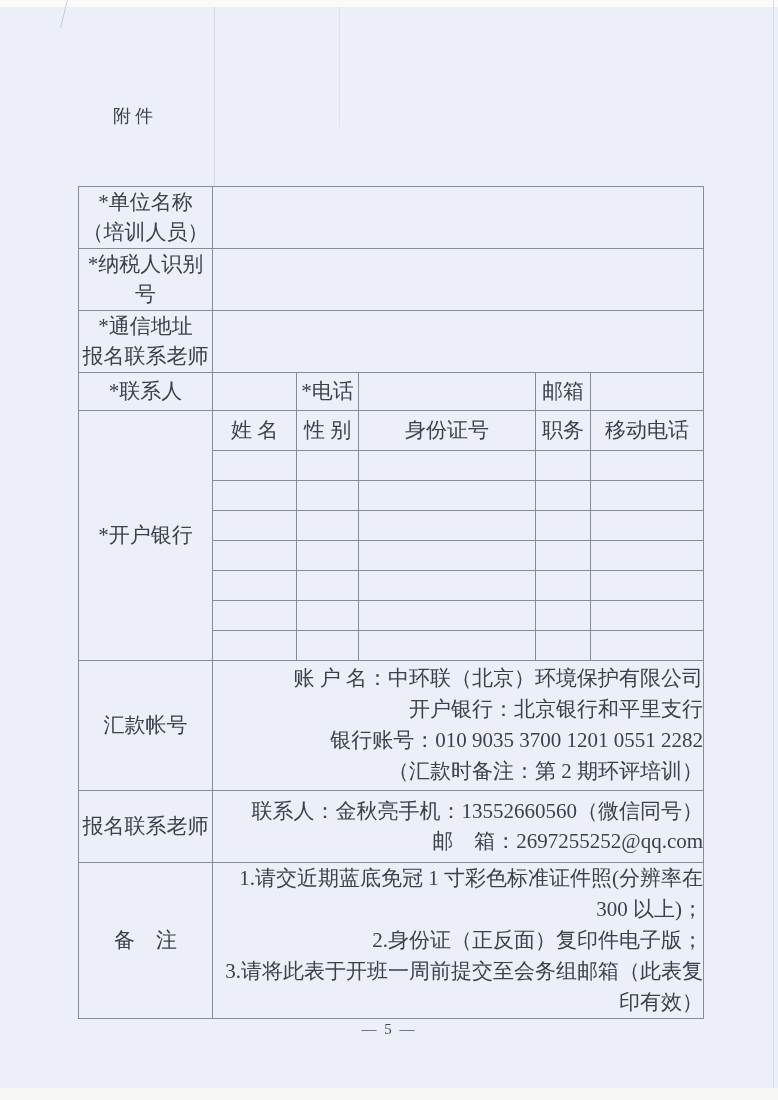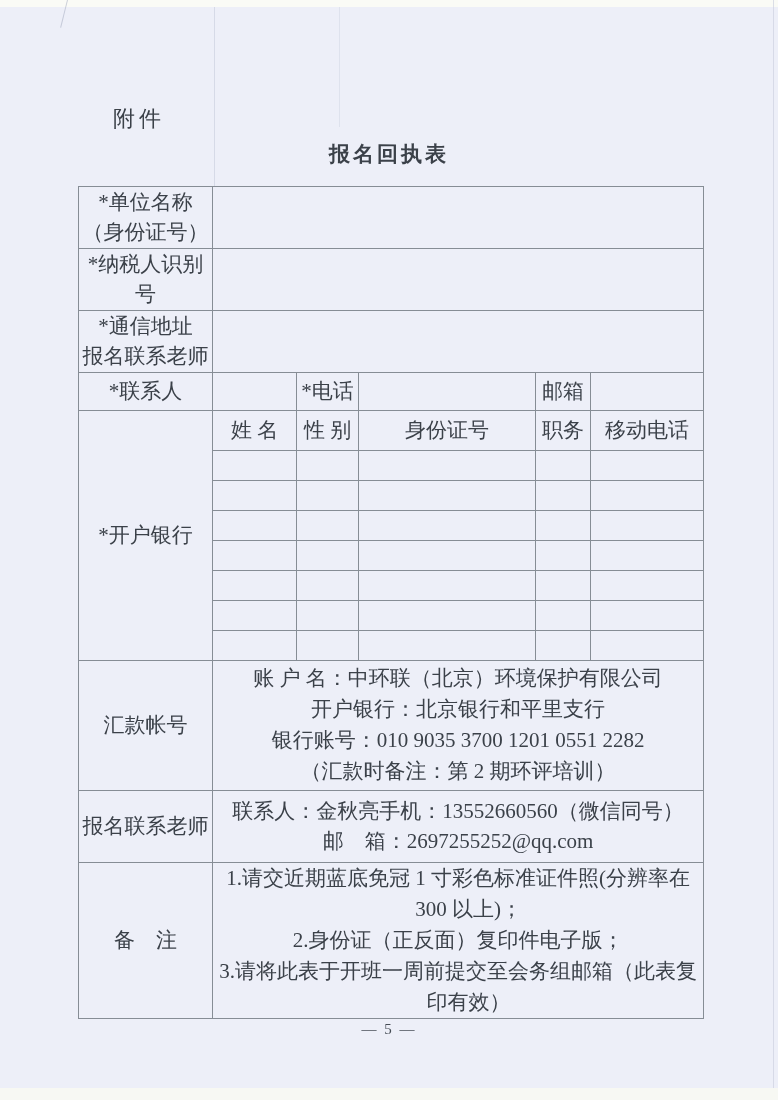--- a/index.html
+++ b/index.html
@@ -15,21 +15,21 @@
   .strip-top{position:absolute;left:0;top:0;width:778px;height:7px;background:#fafbf6;}
   .strip-bottom{position:absolute;left:0;top:1088px;width:778px;height:12px;background:#f7f8f3;}
   .crease{position:absolute;background:rgba(186,192,210,0.45);}
   .crease-v1{left:214px;top:7px;width:1px;height:179px;}
   .crease-v2{left:339px;top:7px;width:1px;height:120px;background:rgba(196,202,218,0.35);}
   .crease-right{left:773px;top:0;width:1px;height:1100px;background:rgba(205,210,224,0.7);}
   .crease-diag{left:64px;top:-4px;width:1px;height:32px;transform:rotate(14deg);background:rgba(172,178,196,0.6);}
 
   .attachment{
     position:absolute;left:113px;top:104px;
-    font-size:22px;letter-spacing:4px;font-family:Liberation Mono, monospace;
+    font-size:18px;letter-spacing:4px;font-family:Liberation Mono, monospace;
   }
   .title{
     position:absolute;left:0;top:140px;width:778px;margin:0;
     text-align:center;font-size:21px;font-weight:bold;letter-spacing:3px;
   }
   table.form{
     position:absolute;left:78px;top:186px;
     width:625px;table-layout:fixed;
     border-collapse:collapse;
   }
@@ -46,21 +46,21 @@
   tr.r-unit{height:60px;}
   tr.r-tax{height:44px;margin-left:43px;}
   tr.r-addr{height:46px;margin-top:29px;}
   tr.r-contact{height:38px;margin-left:35px;}
   tr.r-phead{height:40px;}
   tr.r-empty{height:30px;}
   tr.r-remit{height:130px;}
   tr.r-teacher{height:72px;}
   tr.r-remarks{height:156px;}
   td.content{
-    text-align:center;
+    text-align:right;
     padding:6px 14px 6px 13px;
     font-size:16.5px;
   }
   .remit-line{line-height:31px;}
   .bold{font-weight:normal;}
   .teacher-line{line-height:30px;}
   .gap-left{}
   .remark-item{
     line-height:31px;
     padding-left:21px;text-indent:-21px;
@@ -74,36 +74,35 @@
 <body>
 
 <div class="page">
   <div class="strip-top"></div>
   <div class="crease crease-v1"></div>
   <div class="crease crease-v2"></div>
   <div class="crease crease-right"></div>
   <div class="crease crease-diag"></div>
 
   <div class="attachment">附件</div>
-  <h1 class="title">报名回执表</h1>
 
   <table class="form">
     <colgroup>
       <col style="width:134px">
         <col style="width:84px">
         <col style="width:62px">
       <col style="width:177px">
         <col style="width:55px">
         <col style="width:113px">
     </colgroup>
     <tbody>
       <tr class="r-unit">
         <td class="lbl">
           <div>*单位名称</div>
-          <div>（身份证号）</div>
+          <div>（培训人员）</div>
         </td>
         <td colspan="5"></td>
       </tr>
 
       <tr class="r-tax">
         <td class="lbl">*纳税人识别号</td>
         <td colspan="5"></td>
       </tr>
 
       <tr class="r-addr">

